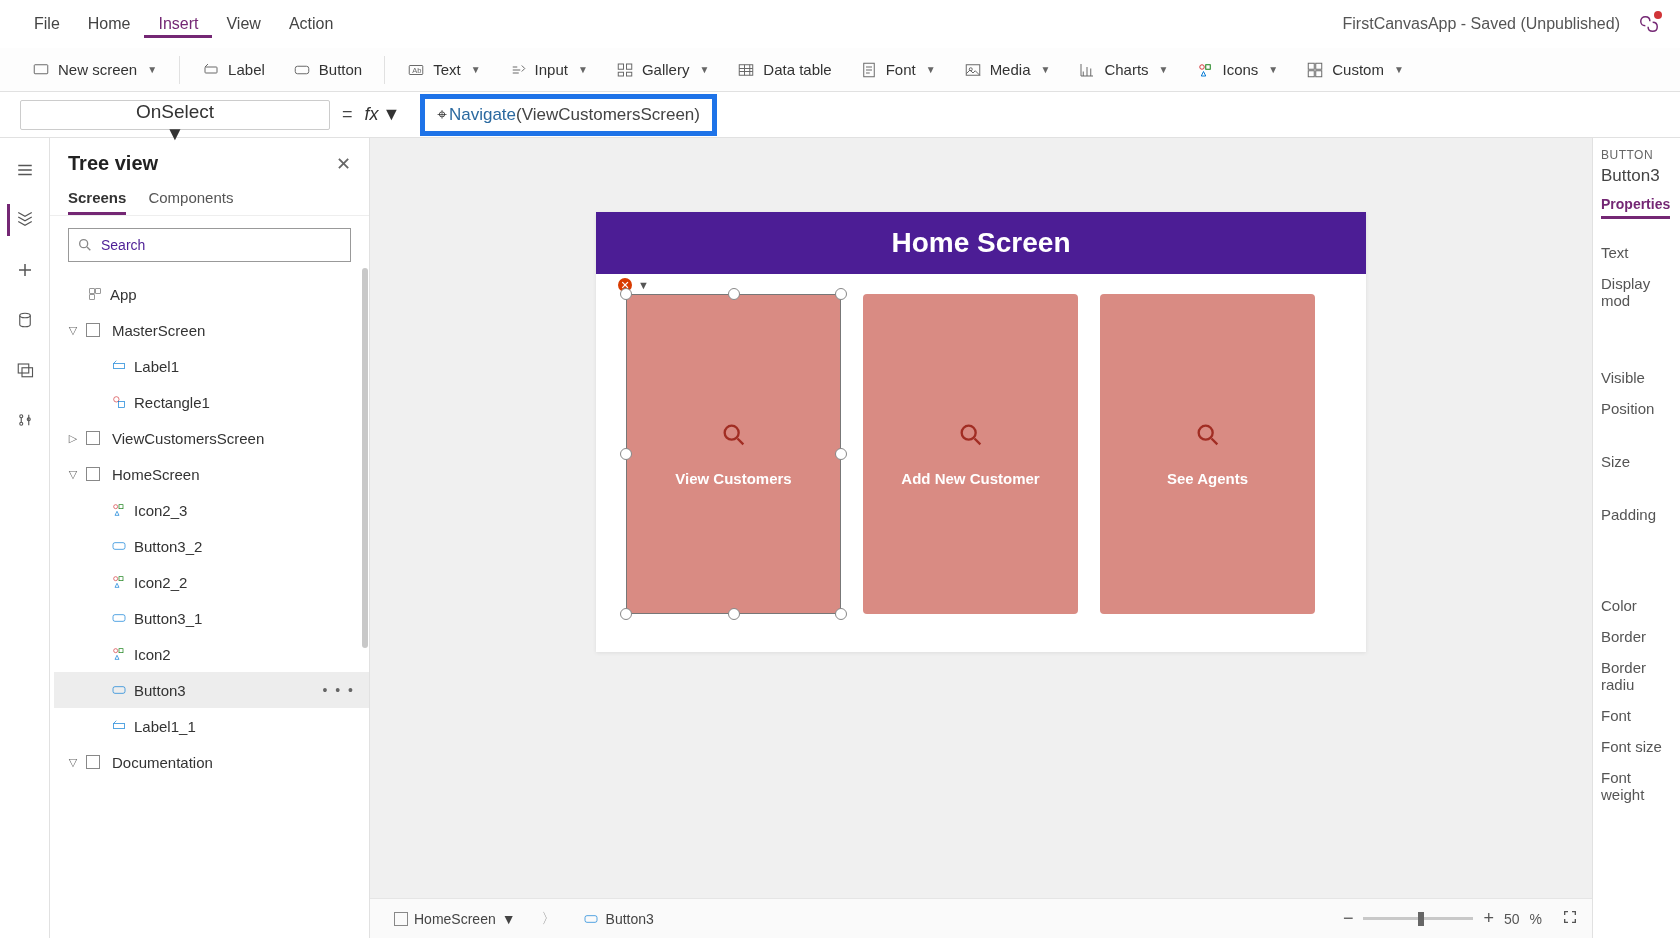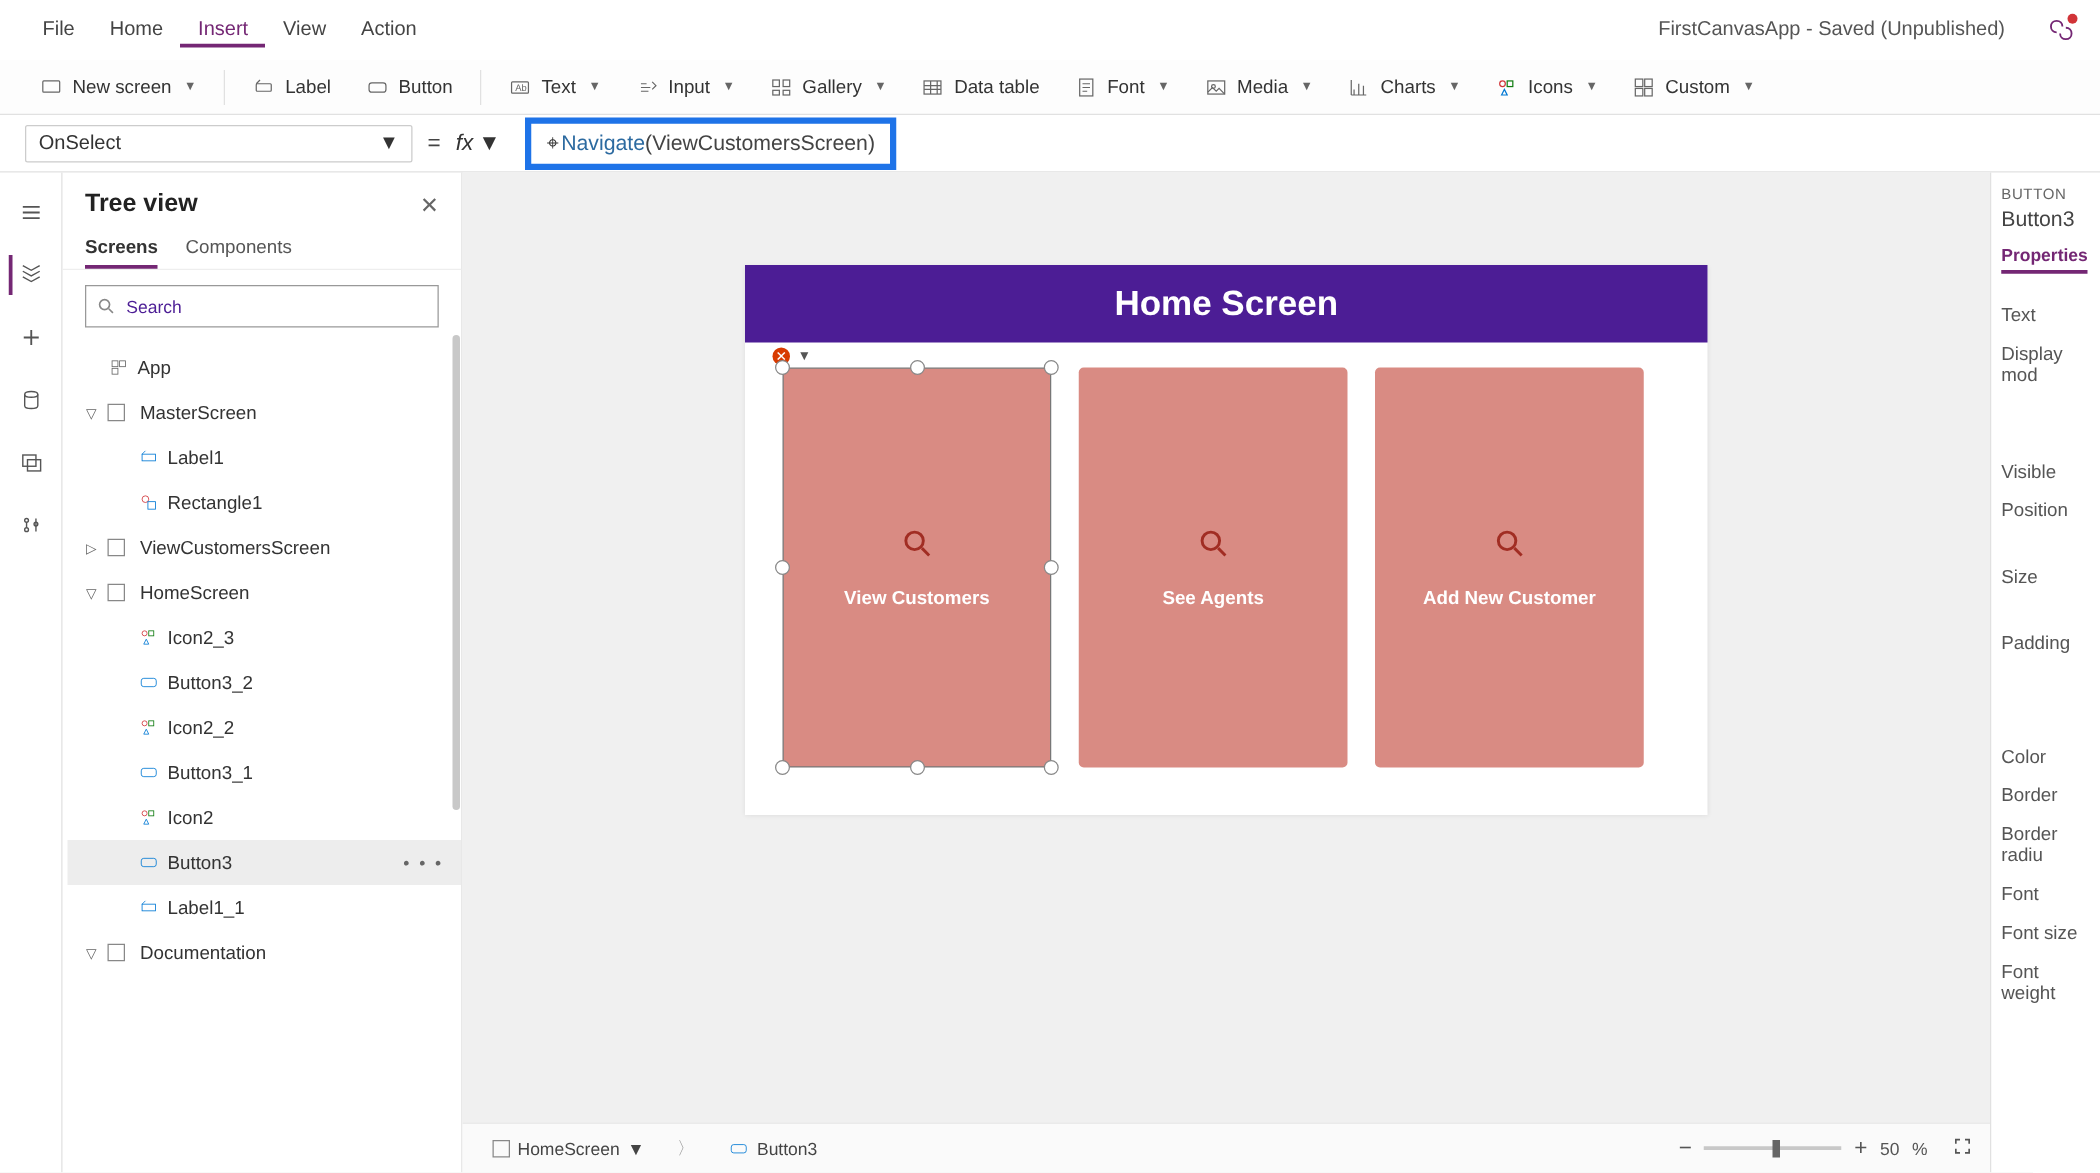--- a/index.html
+++ b/index.html
@@ -3,34 +3,34 @@
 <meta charset="utf-8">
 <style>
 * { box-sizing: border-box; margin: 0; padding: 0; font-family: "Segoe UI", sans-serif; }
 body { width: 1680px; height: 938px; overflow: hidden; background: #fff; color: #333; font-size: 14px; }
 
 
 .menubar { height: 48px; display: flex; align-items: center; padding: 0 20px; border-bottom: 0; }
 .menubar .menu-item { padding: 4px 14px; font-size: 16px; color: #444; cursor: pointer; }
 .menubar .menu-item.active { color: #742774; border-bottom: 3px solid #742774; padding-bottom: 2px; }
 .menubar .spacer { flex: 1; }
-.menubar .app-status { font-size: 16px; color: #555; margin-right: 28px; }
+.menubar .app-status { font-size: 16px; color: #555; margin-right: 12px; }
 .help-icon { width: 22px; height: 22px; margin-left: 6px; display:flex; align-items:center; justify-content:center; position:relative; }
 
 
 .ribbon { height: 44px; display: flex; align-items: center; padding: 0 20px; gap: 4px; border-bottom: 1px solid #e1e1e1; background:#fdfdfd;}
 .ribbon .rib-item { display: flex; align-items: center; gap: 8px; padding: 4px 12px; font-size: 15px; color: #333; cursor:pointer; border-radius:2px; }
 .ribbon .sep { width:1px; height: 28px; background: #e1e1e1; margin: 0 6px; }
 .ribbon .chev { font-size: 10px; color:#666; margin-left:2px;}
 .rib-ico { width:18px; height:16px; display:flex; align-items:center; justify-content:center;}
 .rib-ico svg { width:18px; height:18px; stroke:#666; fill:none; stroke-width:1.3;}
 
 
 .formulabar { height: 46px; display: flex; align-items: center; padding: 0 20px; gap: 12px; border-bottom: 1px solid #e1e1e1; }
-.prop-select { width: 310px; height: 30px; border: 1px solid #ccc; border-radius: 2px; padding: 0 10px; display:flex; align-items:center; justify-content:space-between; font-size:16px; color:#333;}
+.prop-select { width: 310px; height: 30px; border: 1px solid #ccc; border-radius: 2px; padding: 0 10px; display:flex; align-items:center; justify-content:space-between; font-size:19px; color:#333;flex-direction:column;}
 .equals { font-size: 18px; color:#444;}
 .fx { font-style: italic; font-family: serif; font-size: 18px; color:#333; display:flex; align-items:center; gap:4px;}
 .formula-box { flex:1; height:34px; display:flex; align-items:center; font-family: Consolas, monospace; font-size: 17px; padding:0 8px;}
 .formula-highlight { border: 5px solid #1e73e8; padding: 6px 12px; background:#fff; display:inline-flex; align-items:center;}
 .fn-name { color:#2c6aa0; }
 .fn-arg { color:#444; }
 
 
 .main { display: flex; height: calc(100% - 48px - 44px - 46px); position:relative;}
 .leftrail { width: 50px; border-right: 1px solid #e1e1e1; display:flex; flex-direction:column; align-items:center; padding-top:16px; gap:18px; position:relative;}
@@ -462,28 +462,28 @@
             <span class="sel-handle" style="top:calc(50% - 6px);right:-6px"></span>
             <span class="sel-handle" style="bottom:-6px;left:-6px"></span>
             <span class="sel-handle" style="bottom:-6px;left:calc(50% - 6px)"></span>
             <span class="sel-handle" style="bottom:-6px;right:-6px"></span>
           </div>
           <div class="card">
             <span class="cico"><svg width="28" height="28" viewBox="0 0 24 24" stroke="#a12d23" stroke-width="2" fill="none">
                   <circle cx="10" cy="10" r="6"></circle>
                   <path d="M20 20l-5-5"></path>
                 </svg></span>
-            <span class="clabel">See Agents</span>
+            <span class="clabel">Add New Customer</span>
           </div>
           <div class="card">
             <span class="cico"><svg width="28" height="28" viewBox="0 0 24 24" stroke="#a12d23" stroke-width="2" fill="none">
                   <circle cx="10" cy="10" r="6"></circle>
                   <path d="M20 20l-5-5"></path>
                 </svg></span>
-            <span class="clabel">Add New Customer</span>
+            <span class="clabel">See Agents</span>
           </div>
         </div>
       </div>
     </div>
     <div class="canvas-bottom">
       <div class="bc-item">
           <span class="tcb" style="border-color:#888"></span>
           <span>HomeScreen</span>
           <span class="chev">▼</span>
         </div>

